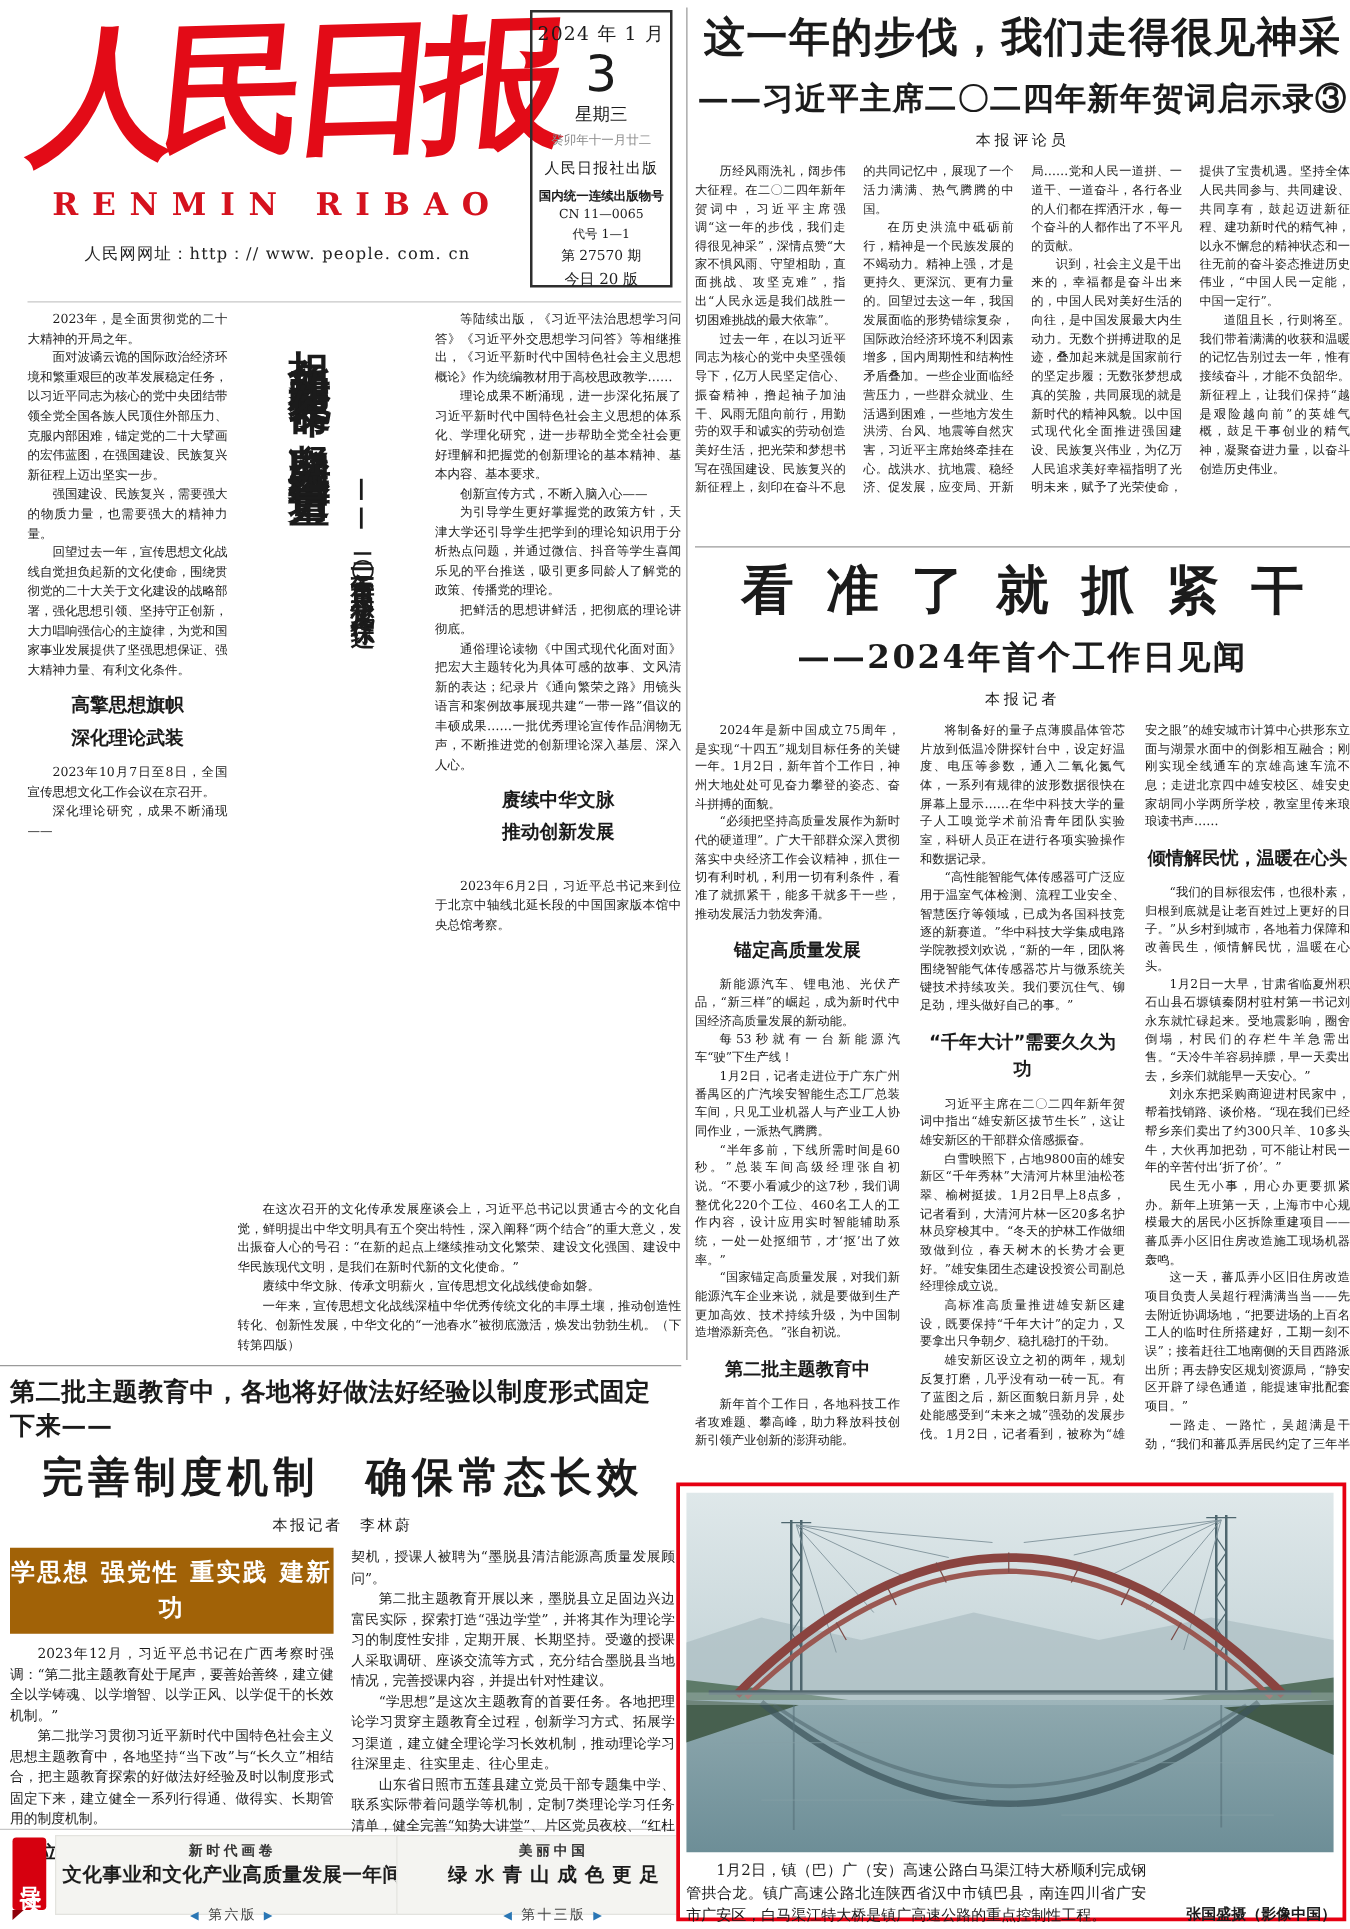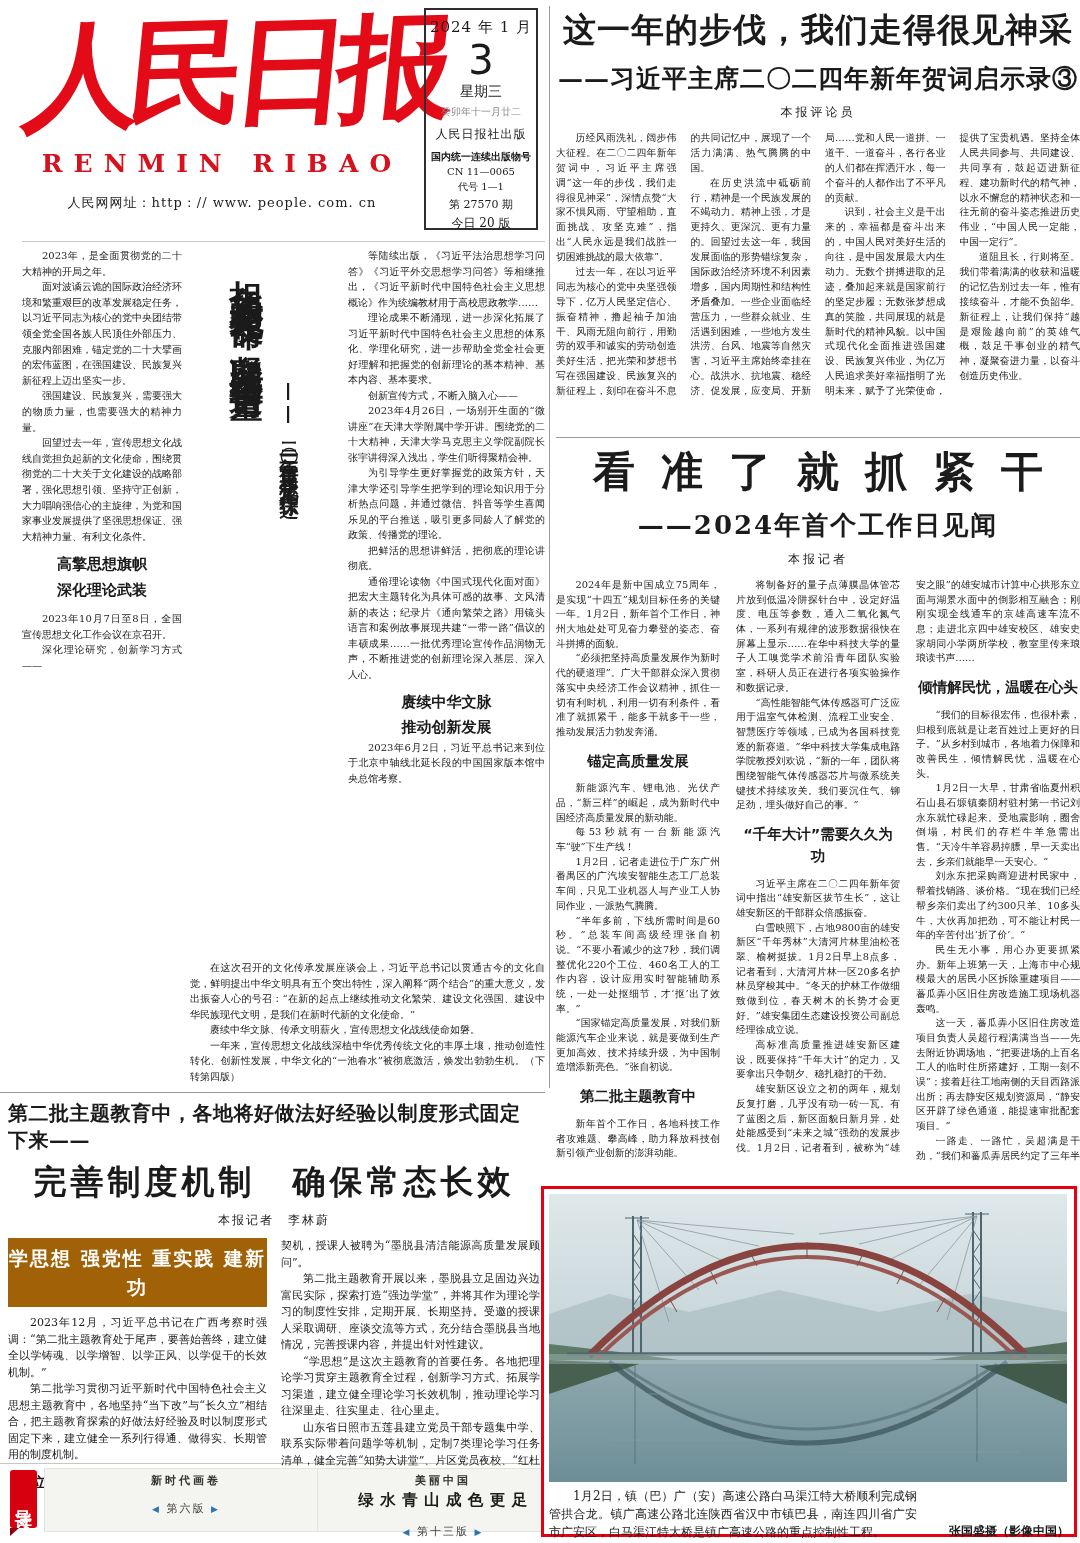--- a/index.html
+++ b/index.html
@@ -68,21 +68,21 @@
   .la-head{position:absolute;left:168px;top:6px;width:150px;height:700px;
       display:flex;flex-direction:row;justify-content:center;}
   .la-head .big{writing-mode:vertical-rl;font-family:"DejaVu Sans",sans-serif;
       font-weight:900;font-size:34px;line-height:1.18;letter-spacing:5px;}
   .la-head .big .gap{display:inline-block;height:34px;}
   .la-head .small{writing-mode:vertical-rl;font-weight:bold;font-size:19px;
       letter-spacing:4px;padding-top:128px;margin-left:10px;}
   .la-col3{position:absolute;left:326px;top:0;width:197px;height:708px;overflow:hidden;
       font-size:10px;line-height:1.55;}
   .la-col3 .a-h{font-size:15px;margin:9px 0 2px;}
-  .la-col3 .a-h + .a-h{margin-top:0;margin-bottom:0;text-align:center;}
+  .la-col3 .a-h + .a-h{margin-top:0;margin-bottom:24px;text-align:center;}
   .la-band{position:absolute;left:168px;top:712px;width:355px;height:126px;overflow:hidden;
       font-size:10px;line-height:1.55;}
 
   
   #bottom-article{left:8px;top:1100px;width:532px;height:360px;}
   #bottom-article .kicker{font-weight:bold;font-size:20px;letter-spacing:0.5px;}
   #bottom-article .hl{font-family:"DejaVu Sans",sans-serif;font-weight:900;font-size:33px;
       text-align:center;letter-spacing:4px;margin-top:6px;white-space:nowrap;}
   #bottom-article .by{font-size:12px;text-align:center;margin:7px 0 9px;letter-spacing:2px;}
   #bottom-article .cols{display:flex;gap:14px;height:252px;overflow:hidden;}
@@ -191,33 +191,32 @@
 
 <div class="abs" id="left-article">
   <div class="la-col1 body-text">
       <p class="a-p">2023年，是全面贯彻党的二十大精神的开局之年。</p>
       <p class="a-p">面对波谲云诡的国际政治经济环境和繁重艰巨的改革发展稳定任务，以习近平同志为核心的党中央团结带领全党全国各族人民顶住外部压力、克服内部困难，锚定党的二十大擘画的宏伟蓝图，在强国建设、民族复兴新征程上迈出坚实一步。</p>
       <p class="a-p">强国建设、民族复兴，需要强大的物质力量，也需要强大的精神力量。</p>
       <p class="a-p">回望过去一年，宣传思想文化战线自觉担负起新的文化使命，围绕贯彻党的二十大关于文化建设的战略部署，强化思想引领、坚持守正创新，大力唱响强信心的主旋律，为党和国家事业发展提供了坚强思想保证、强大精神力量、有利文化条件。</p>
       <h3 class="a-h">高擎思想旗帜</h3>
       <h3 class="a-h">深化理论武装</h3>
       <p class="a-p">2023年10月7日至8日，全国宣传思想文化工作会议在京召开。</p>
-      <p class="a-p">深化理论研究，创新学习方式——</p>
+      <p class="a-p">深化理论研究，成果不断涌现——</p>
     </div>
   <div class="la-head">
     <div class="big">
       <span>担负新的文化使命</span><span class="gap"></span><span>凝聚团结奋进力量</span>
     </div>
     <div class="small">——二〇二三年宣传思想文化工作综述</div>
   </div>
   <div class="la-col3 body-text">
       <p class="a-p">等陆续出版，《习近平法治思想学习问答》《习近平外交思想学习问答》等相继推出，《习近平新时代中国特色社会主义思想概论》作为统编教材用于高校思政教学……</p>
       <p class="a-p">理论成果不断涌现，进一步深化拓展了习近平新时代中国特色社会主义思想的体系化、学理化研究，进一步帮助全党全社会更好理解和把握党的创新理论的基本精神、基本内容、基本要求。</p>
       <p class="a-p">创新宣传方式，不断入脑入心——</p>
-      <p class="a-p">2023年4月26日，一场别开生面的“微讲座”在天津大学附属中学开讲。围绕党的二十大精神，天津大学马克思主义学院副院长张宇讲得深入浅出，学生们听得聚精会神。</p>
       <p class="a-p">为引导学生更好掌握党的政策方针，天津大学还引导学生把学到的理论知识用于分析热点问题，并通过微信、抖音等学生喜闻乐见的平台推送，吸引更多同龄人了解党的政策、传播党的理论。</p>
       <p class="a-p">把鲜活的思想讲鲜活，把彻底的理论讲彻底。</p>
       <p class="a-p">通俗理论读物《中国式现代化面对面》把宏大主题转化为具体可感的故事、文风清新的表达；纪录片《通向繁荣之路》用镜头语言和案例故事展现共建“一带一路”倡议的丰硕成果……一批优秀理论宣传作品润物无声，不断推进党的创新理论深入基层、深入人心。</p>
       <h3 class="a-h">赓续中华文脉</h3>
       <h3 class="a-h">推动创新发展</h3>
       <p class="a-p">2023年6月2日，习近平总书记来到位于北京中轴线北延长段的中国国家版本馆中央总馆考察。</p>
     </div>
   <div class="la-band body-text">
       <p class="a-p">在这次召开的文化传承发展座谈会上，习近平总书记以贯通古今的文化自觉，鲜明提出中华文明具有五个突出特性，深入阐释“两个结合”的重大意义，发出振奋人心的号召：“在新的起点上继续推动文化繁荣、建设文化强国、建设中华民族现代文明，是我们在新时代新的文化使命。”</p>
       <p class="a-p">赓续中华文脉、传承文明薪火，宣传思想文化战线使命如磐。</p>
@@ -245,20 +244,21 @@
         <p class="a-p">山东省日照市五莲县建立党员干部专题集中学、联系实际带着问题学等机制，定制7类理论学习任务清单，健全完善“知势大讲堂”、片区党员夜校、“红杜鹃”宣讲等系列制度性举措，推动党员、干部学习常态化、长效化。（下转第七版）</p>
       </div>
   </div>
 </div>
 
 <div class="abs" id="daodu">
   <div class="dd-tag">导读</div>
   <div class="dd-fold"></div>
   <div class="dd-box" id="dd-box1">
     <div class="k">新时代画卷</div>
+    <div class="t">文化事业和文化产业高质量发展一年间</div>
     <div class="pg"><span class="arr">◀</span> <span>第六版</span> <span class="arr">▶</span></div>
   </div>
   <div class="dd-box" id="dd-box2">
     <div class="k">美丽中国</div>
     <div class="t">绿 水 青 山 成 色 更 足</div>
     <div class="pg"><span class="arr">◀</span> <span>第十三版</span> <span class="arr">▶</span></div>
   </div>
 </div>
 
 <div class="abs" id="photo-frame">

